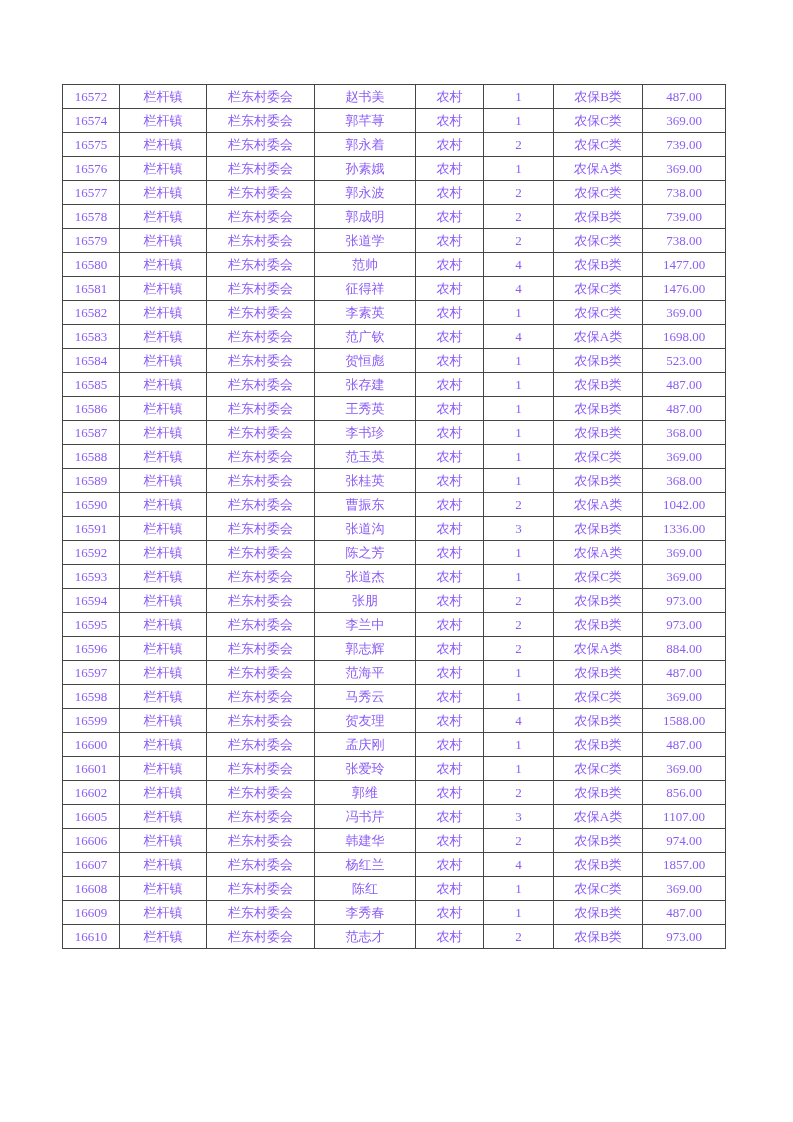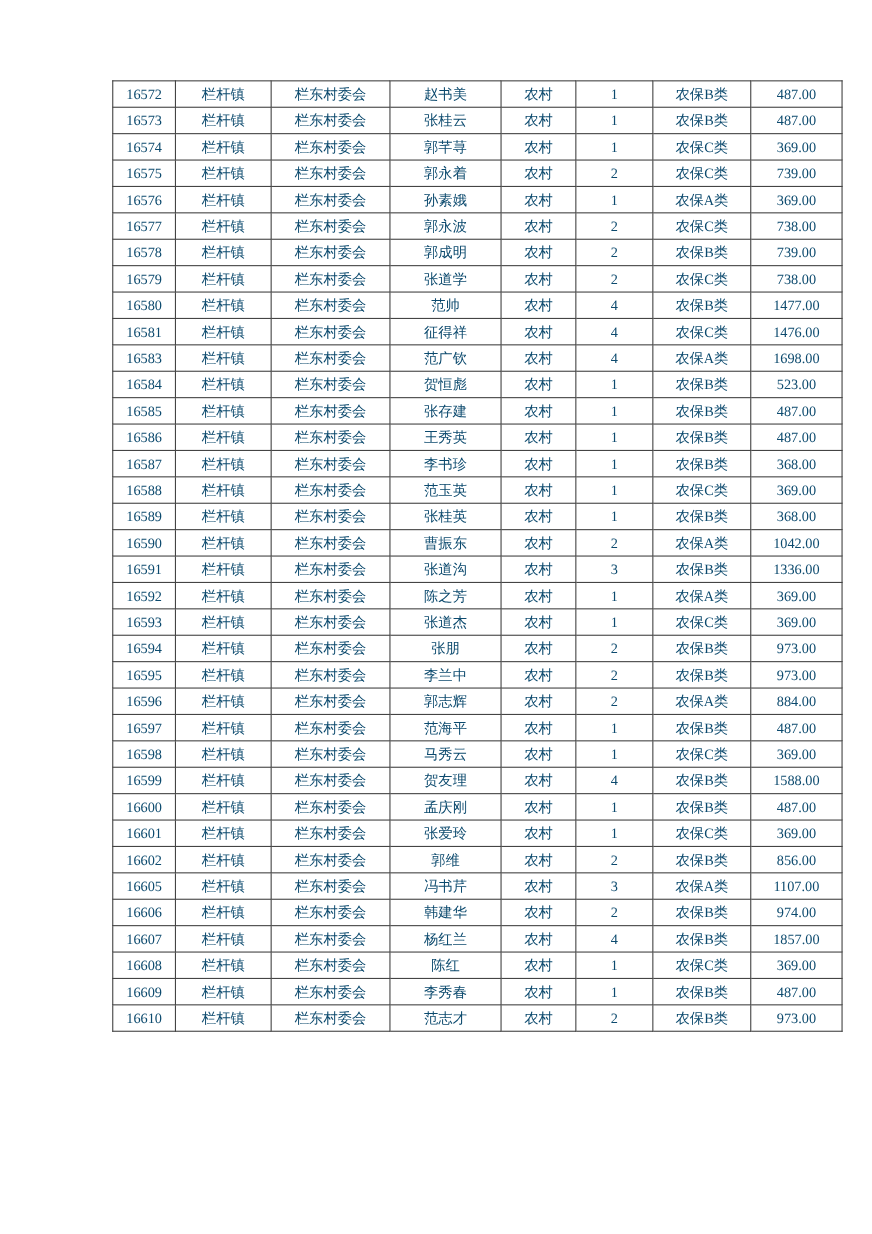--- a/index.html
+++ b/index.html
@@ -11,26 +11,25 @@
     position: relative;
     width: 793px;
     height: 1122px;
     background: #ffffff;
     overflow: hidden;
     font-family: "Liberation Serif", "DejaVu Serif", serif;
   }
   table.data-table {
     position: absolute;
     left: 62px;
-    top: 73px;
+    top: 84px;
     border-collapse: collapse;
     table-layout: fixed;
     font-size: 13px;
-    color: #0c4a6e;
-    margin-left: 40px;
+    color: #8b5cf6;
   }
   table.data-table td {
     border: 1px solid #444444;
     height: 23px;
     padding: 0 2px;
     text-align: center;
     white-space: nowrap;
     overflow: hidden;
   }
   td.col-id      { width: 52px; }
@@ -52,30 +51,20 @@
           <td class="col-id">16572</td>
           <td class="col-town">栏杆镇</td>
           <td class="col-village">栏东村委会</td>
           <td class="col-name">赵书美</td>
           <td class="col-type">农村</td>
           <td class="col-count">1</td>
           <td class="col-category">农保B类</td>
           <td class="col-amount">487.00</td>
         </tr>
         <tr>
-          <td class="col-id">16573</td>
-          <td class="col-town">栏杆镇</td>
-          <td class="col-village">栏东村委会</td>
-          <td class="col-name">张桂云</td>
-          <td class="col-type">农村</td>
-          <td class="col-count">1</td>
-          <td class="col-category">农保B类</td>
-          <td class="col-amount">487.00</td>
-        </tr>
-        <tr>
           <td class="col-id">16574</td>
           <td class="col-town">栏杆镇</td>
           <td class="col-village">栏东村委会</td>
           <td class="col-name">郭芊荨</td>
           <td class="col-type">农村</td>
           <td class="col-count">1</td>
           <td class="col-category">农保C类</td>
           <td class="col-amount">369.00</td>
         </tr>
         <tr>
@@ -140,20 +129,30 @@
         </tr>
         <tr>
           <td class="col-id">16581</td>
           <td class="col-town">栏杆镇</td>
           <td class="col-village">栏东村委会</td>
           <td class="col-name">征得祥</td>
           <td class="col-type">农村</td>
           <td class="col-count">4</td>
           <td class="col-category">农保C类</td>
           <td class="col-amount">1476.00</td>
+        </tr>
+        <tr>
+          <td class="col-id">16582</td>
+          <td class="col-town">栏杆镇</td>
+          <td class="col-village">栏东村委会</td>
+          <td class="col-name">李素英</td>
+          <td class="col-type">农村</td>
+          <td class="col-count">1</td>
+          <td class="col-category">农保C类</td>
+          <td class="col-amount">369.00</td>
         </tr>
         <tr>
           <td class="col-id">16583</td>
           <td class="col-town">栏杆镇</td>
           <td class="col-village">栏东村委会</td>
           <td class="col-name">范广钦</td>
           <td class="col-type">农村</td>
           <td class="col-count">4</td>
           <td class="col-category">农保A类</td>
           <td class="col-amount">1698.00</td>

